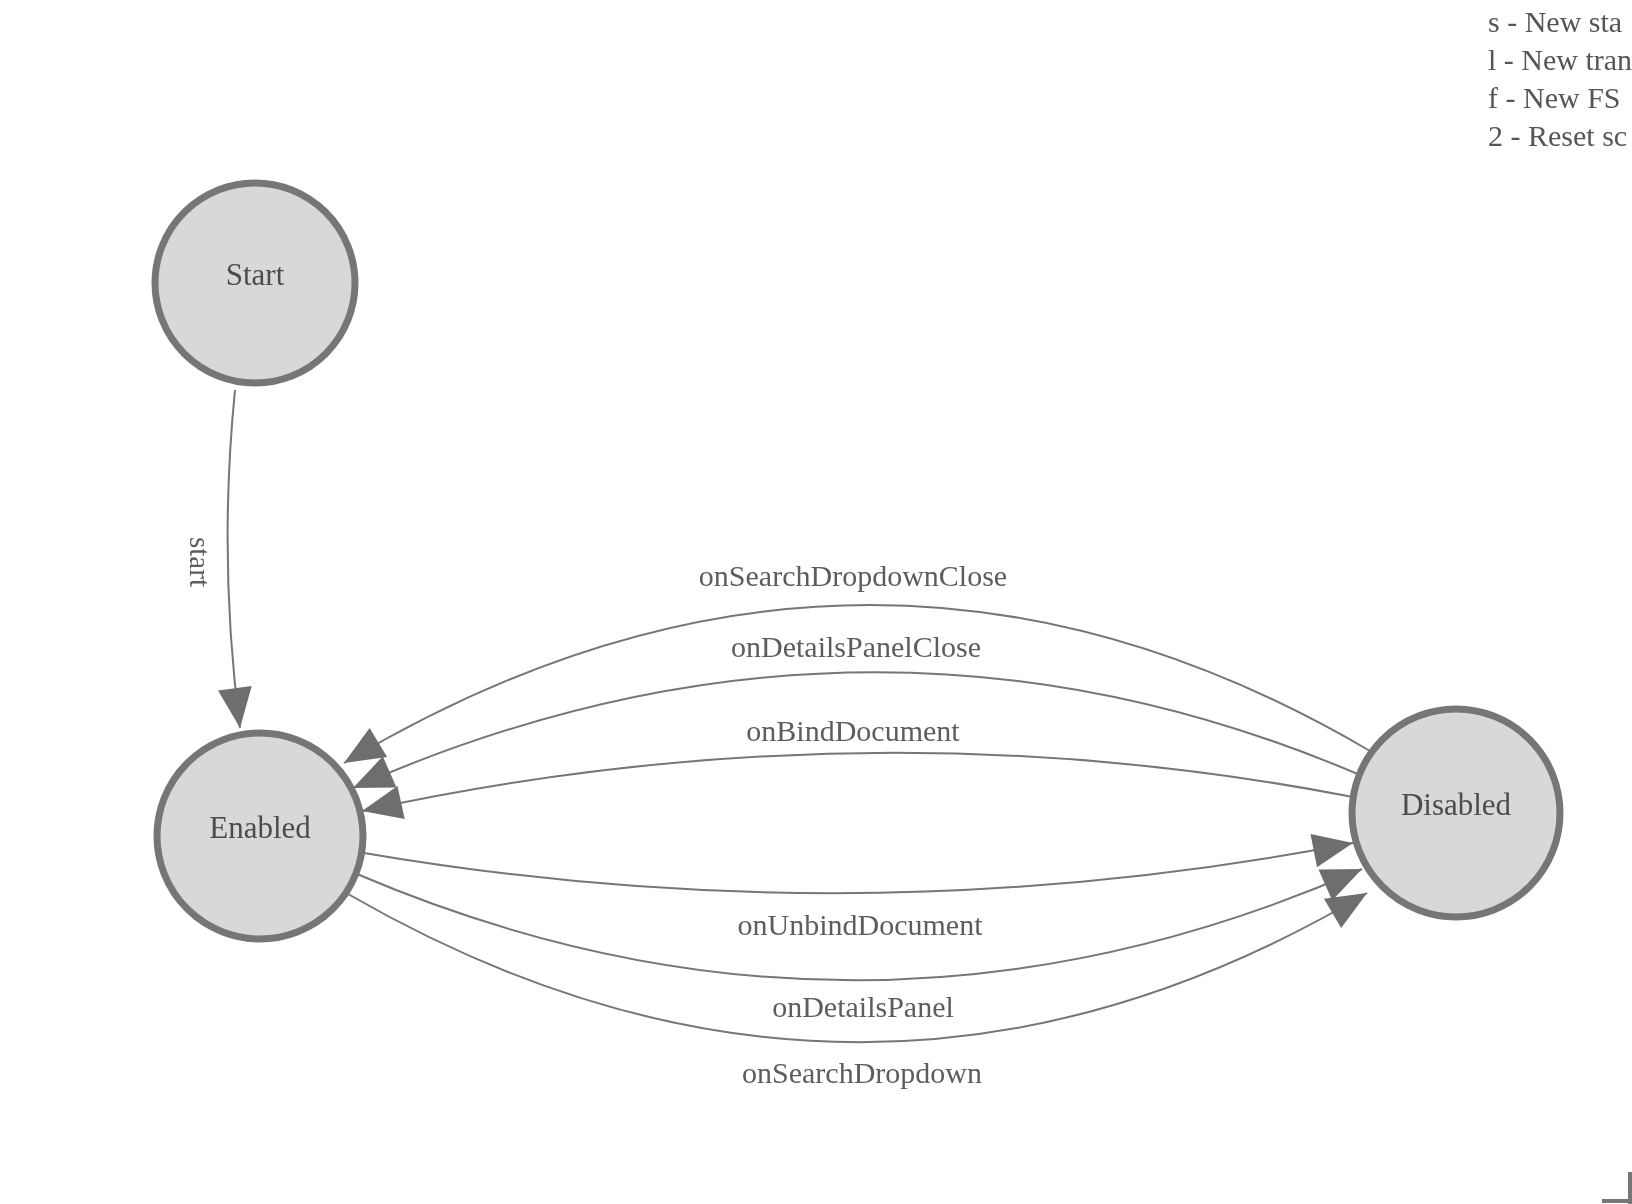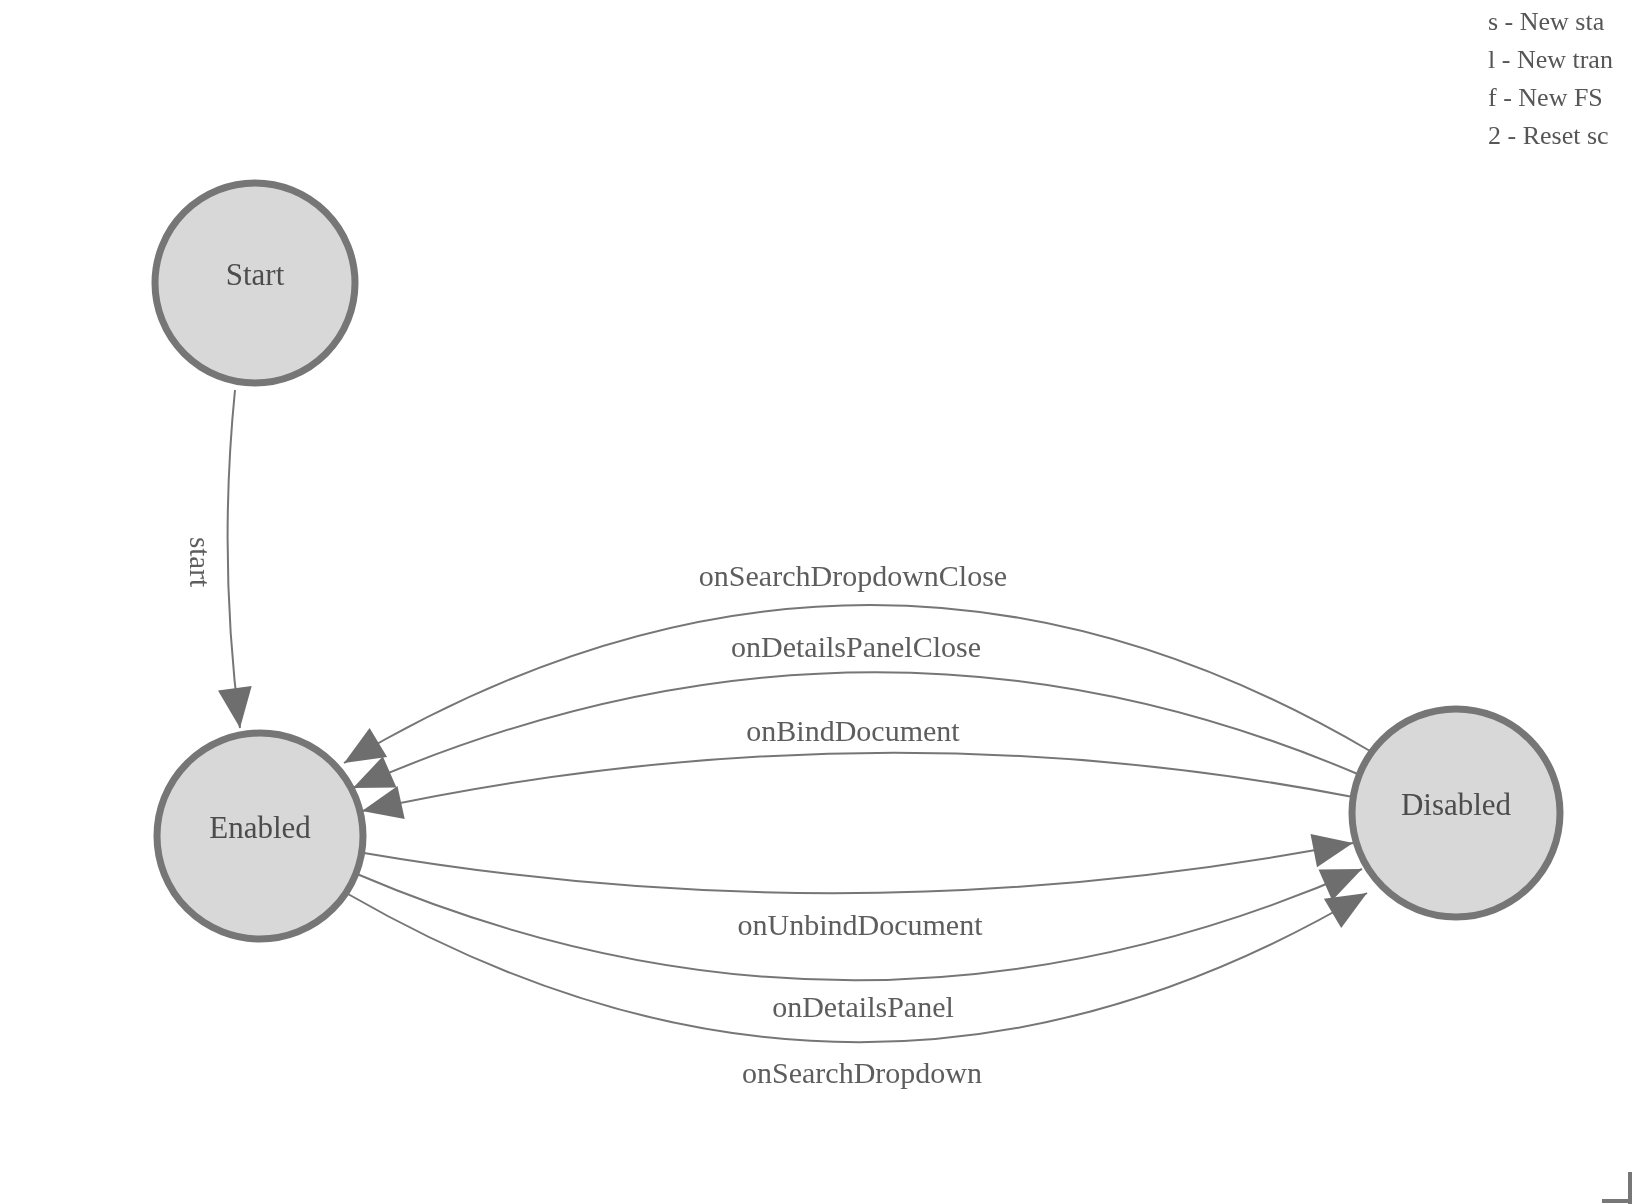--- a/index.html
+++ b/index.html
@@ -37,21 +37,21 @@
     font-size: 30px;
     text-anchor: middle;
   }
   .edge-label.rotated {
     font-size: 29px;
   }
   .legend {
     position: absolute;
     left: 1488px;
     top: 3px;
-    font-size: 26px;
+    font-size: 30px;
     line-height: 38px;
     white-space: nowrap;
   }
   .corner-bracket rect {
     stroke: none;
   }
 </style>
 </head>
 <body>
 

